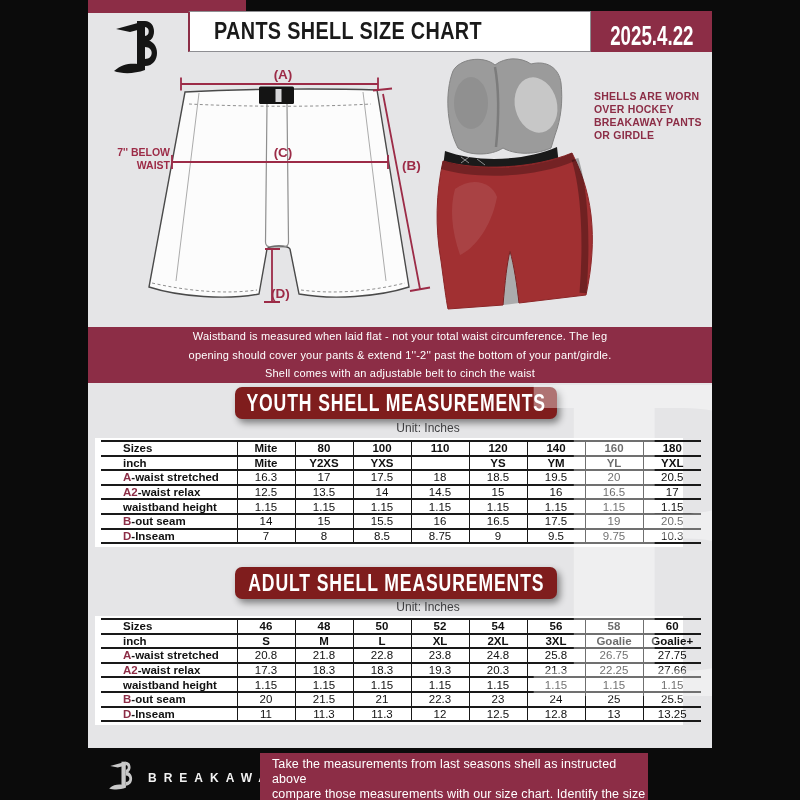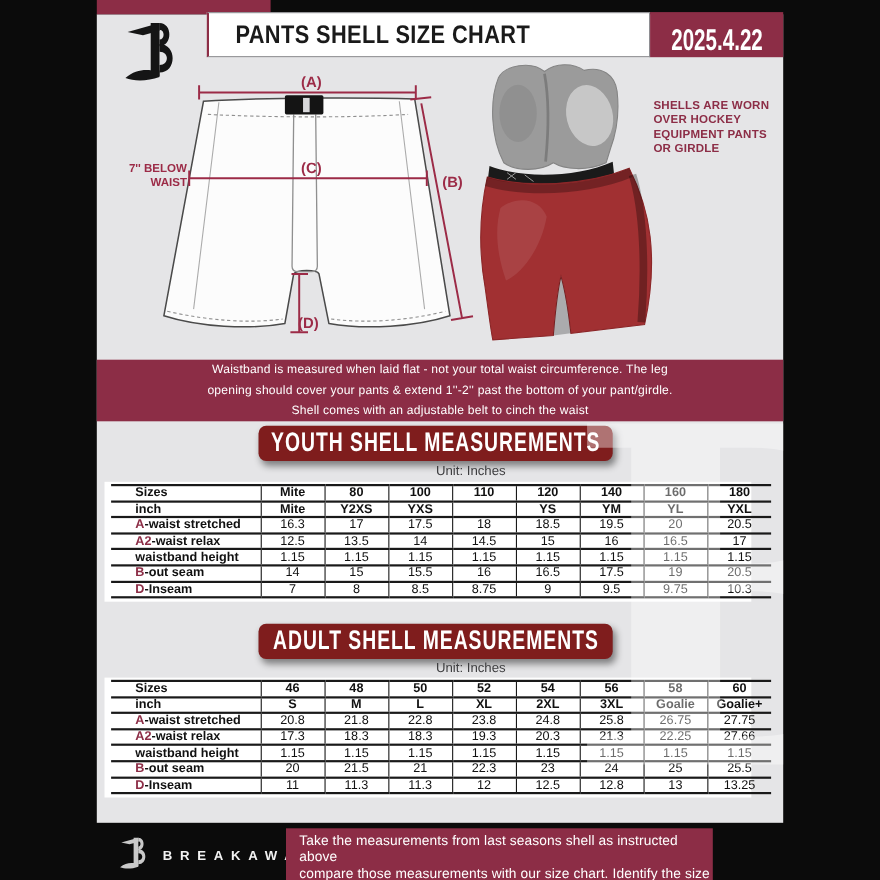--- a/index.html
+++ b/index.html
@@ -126,21 +126,21 @@
     <path d="M10 106 C3 138 2 172 8 206 C11 228 13 244 15 254 L70 250 C72 226 74 208 77 196 C81 210 84 230 86 248 L153 240 C159 212 161 186 158 160 C155 134 147 114 139 98 C100 114 44 116 10 106 Z" fill="#a13032" stroke="#8c2628" stroke-width="1"></path>
     <path d="M10 106 C40 116 100 116 139 98 L142 106 C100 124 40 124 8 114 Z" fill="rgba(0,0,0,0.28)"></path>
     <path d="M22 134 C38 122 58 126 64 142 C58 174 40 194 27 200 C18 174 17 152 22 134 Z" fill="rgba(255,255,255,0.09)"></path>
     <path d="M142 104 C152 136 154 188 150 238" stroke="rgba(0,0,0,0.30)" stroke-width="7" fill="none"></path>
     <path d="M70 250 C72 226 74 208 77 196 C81 210 84 230 86 248 Z" fill="rgba(0,0,0,0.25)"></path>
   </svg>
 
   <div class="photo-caption">
     <div>SHELLS ARE WORN</div>
     <div>OVER HOCKEY</div>
-    <div>EQUIPMENT PANTS</div>
+    <div>BREAKAWAY PANTS</div>
     <div>OR GIRDLE</div>
   </div>
 
   <div class="notice">
     <div>Waistband is measured when laid flat - not your total waist circumference. The leg</div>
     <div>opening should cover your pants &amp; extend 1''-2'' past the bottom of your pant/girdle.</div>
     <div>Shell comes with an adjustable belt to cinch the waist</div>
   </div>
 
   <div class="section-banner" id="youthBanner">

